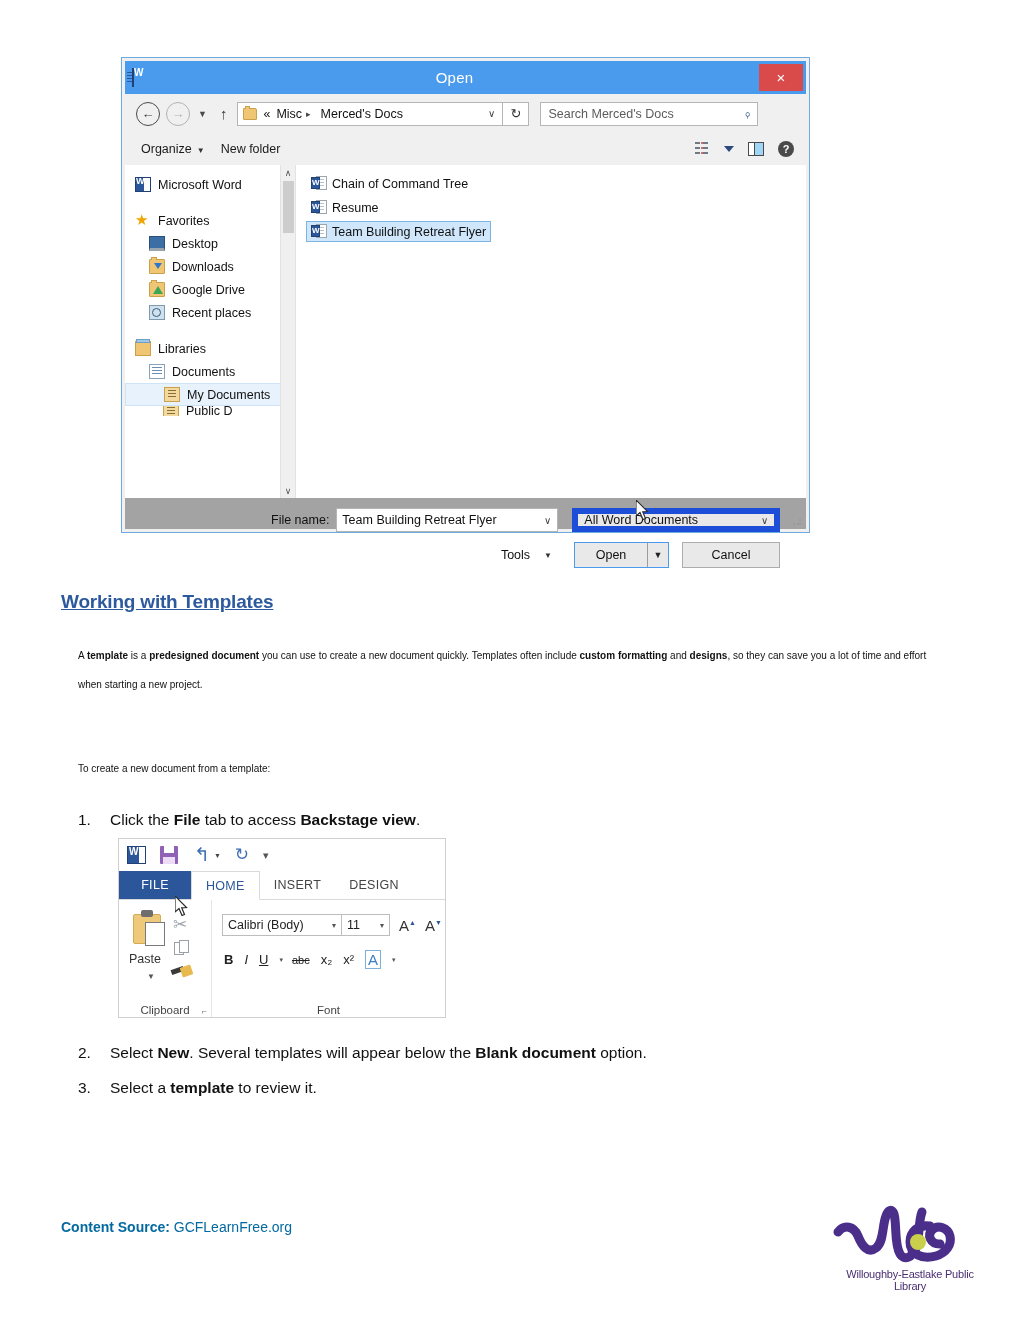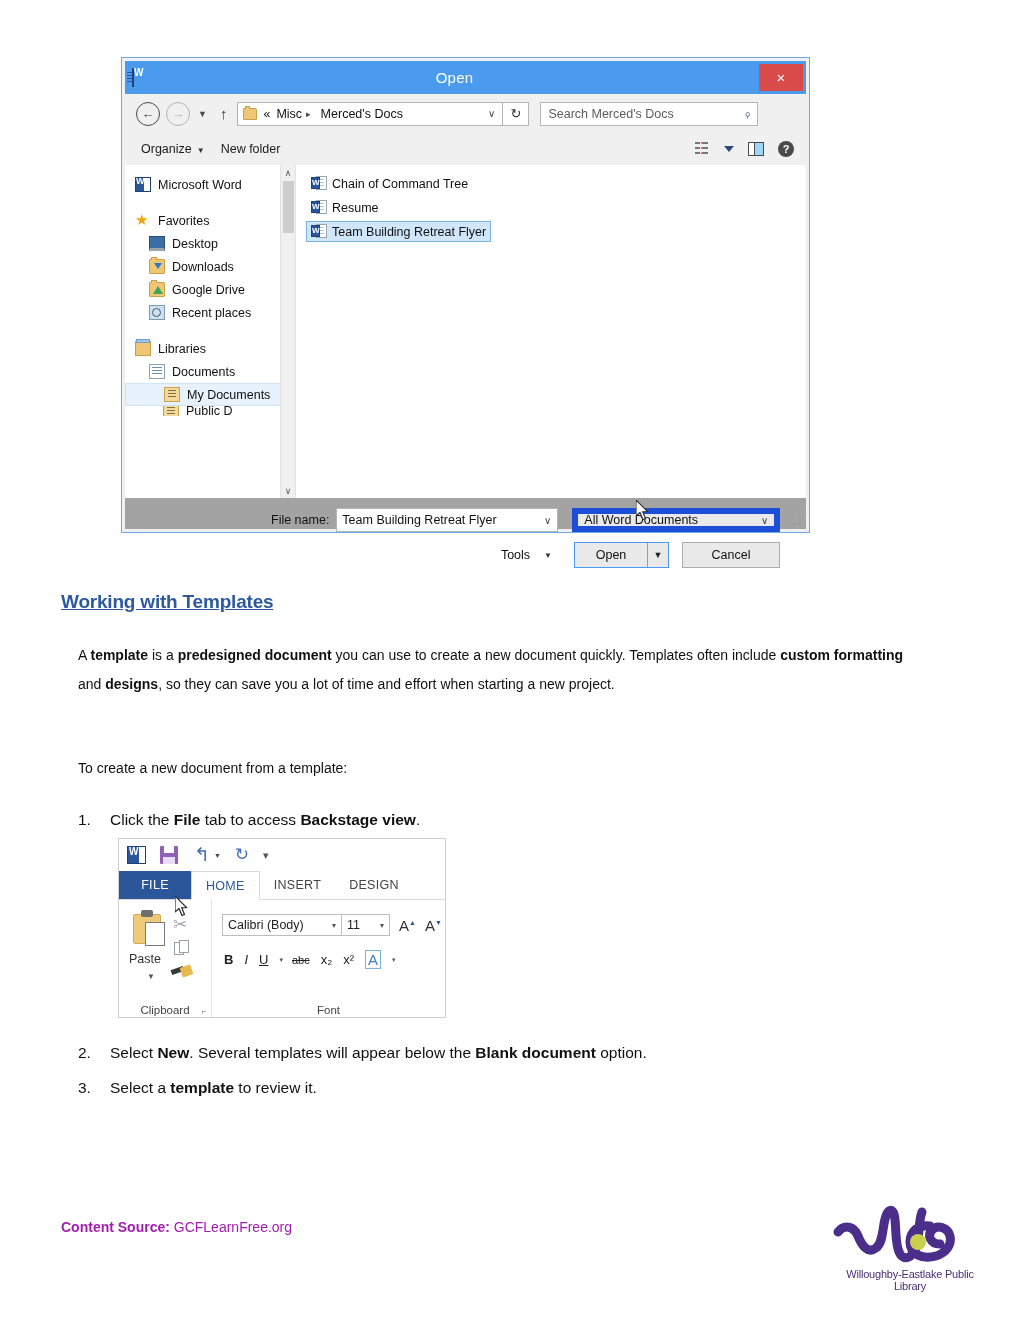--- a/index.html
+++ b/index.html
@@ -232,21 +232,21 @@
   .cursor-arrow svg{display:block;}
 
   
   .doc-h2{
     position:absolute;left:61px;top:591px;
     font-size:19px;font-weight:bold;color:#2d5a9e;
     text-decoration:underline;font-family:"Liberation Sans",sans-serif;
     letter-spacing:-.2px;
   }
   .para{
-    position:absolute;font-size:14px;color:#111;line-height:29px;
+    position:absolute;font-size:10px;color:#111;line-height:29px;
     font-family:"Liberation Sans",sans-serif;
   }
   .p1{left:78px;top:641px;width:852px;}
   .p2{left:78px;top:754px;width:700px;}
   .olist{position:absolute;font-size:15.5px;color:#111;font-family:"Liberation Sans",sans-serif;}
   .li{display:flex;align-items:flex-start;line-height:27px;}
   .li .num{width:32px;flex:0 0 auto;}
   .li1{left:78px;top:806px;width:700px;}
   .li2{left:78px;top:1039px;width:760px;}
   .li3{left:78px;top:1074px;width:700px;}
@@ -313,21 +313,21 @@
   .fmt-row{position:absolute;left:12px;top:50px;display:flex;align-items:center;gap:0;font-size:13px;color:#222;}
   .fmt-row span{margin-right:11px;}
   .fmt-row .ul{text-decoration:underline;}
   .fmt-row .strike{text-decoration:line-through;font-size:11px;}
   .fmt-row .car{font-size:7px;color:#555;margin-right:9px;}
   .fmt-row .ac{color:#3f7fc1;font-size:15px;border:1px solid #7fb0dd;padding:0 2px;}
   .ribbon-cursor{position:absolute;left:56px;top:57px;}
 
   
   .footer-src{
-    position:absolute;left:61px;top:1219px;font-size:14px;color:#a21caf;
+    position:absolute;left:61px;top:1219px;font-size:14px;color:#0369a1;
     font-family:"Liberation Sans",sans-serif;
   }
   .footer-src b{font-weight:bold;}
   .logo{position:absolute;left:830px;top:1196px;width:160px;height:96px;}
   .logo-text{position:absolute;left:0;bottom:0;width:100%;text-align:center;
     font-size:11px;color:#4a2e72;font-family:"Liberation Sans",sans-serif;letter-spacing:-.2px;}
 </style>
 </head>
 <body>
 

